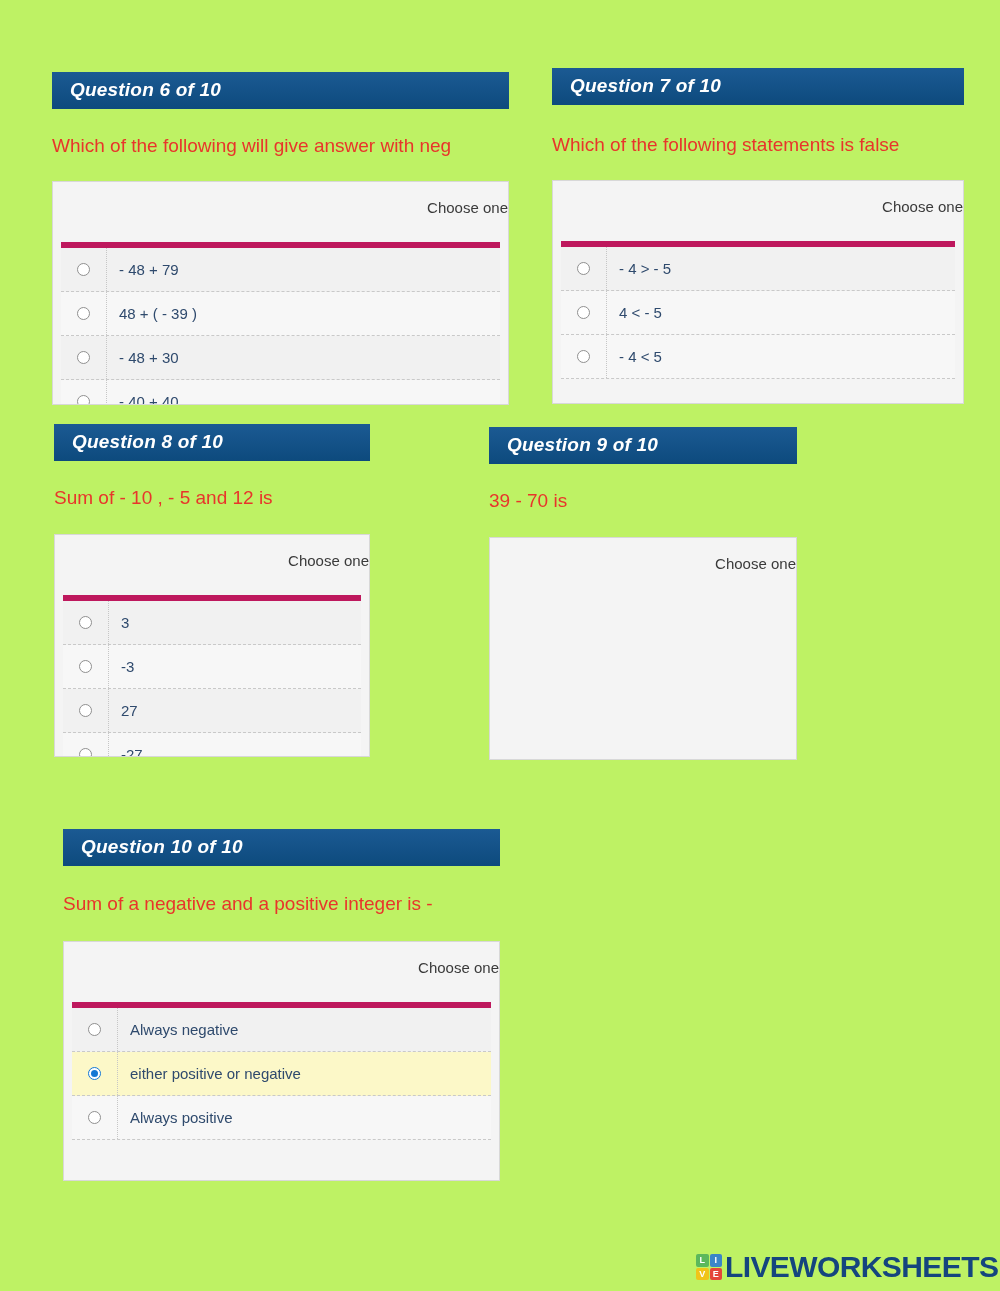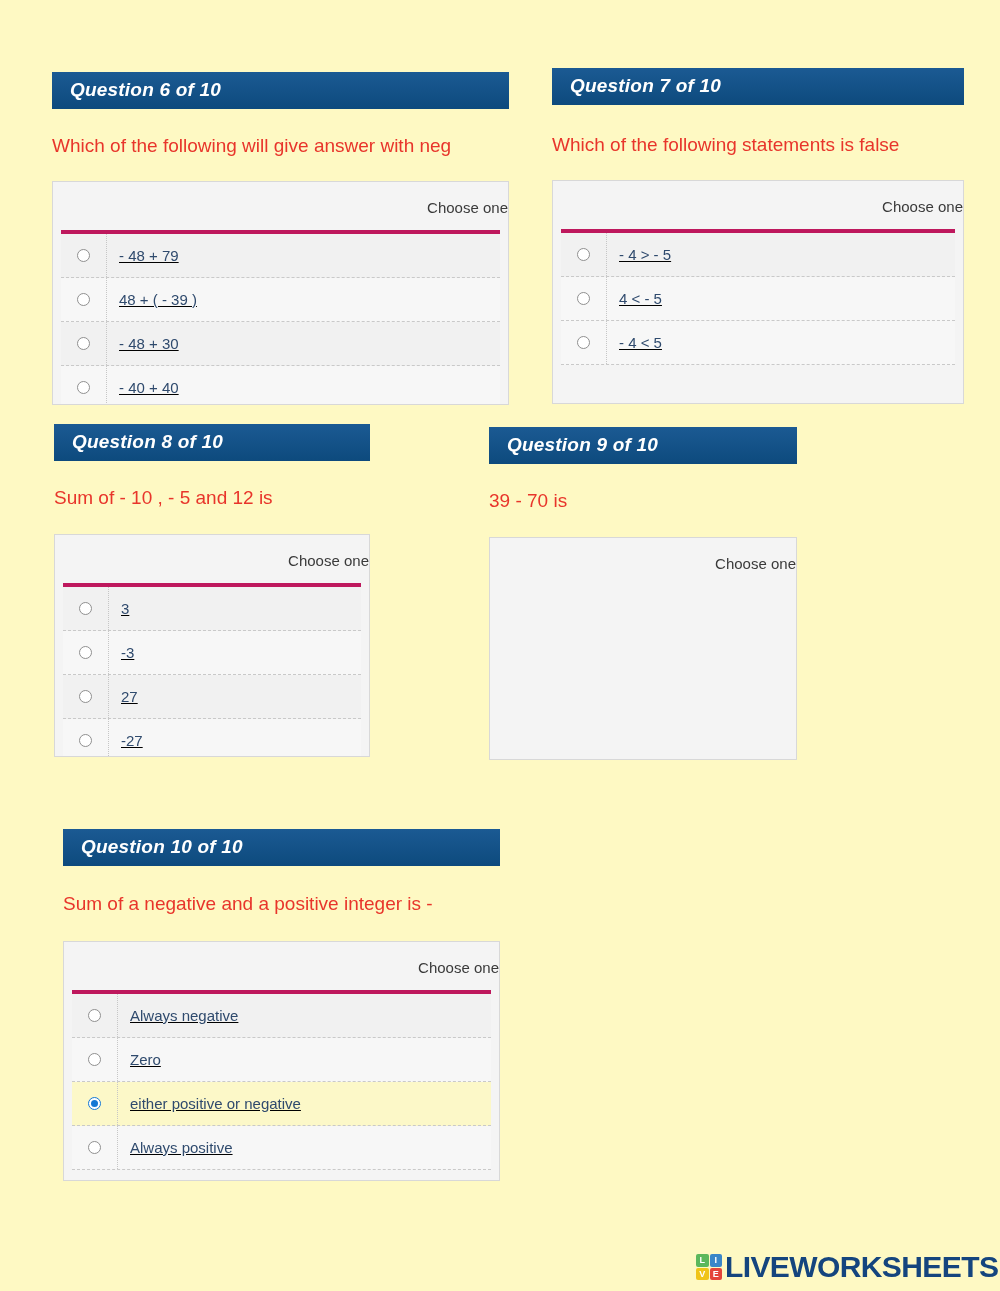--- a/index.html
+++ b/index.html
@@ -11,21 +11,21 @@
     height: 1291px;
     background: #ffffff;
     font-family: "Liberation Sans", sans-serif;
     position: relative;
     overflow: hidden;
   }
 
   .page {
     position: absolute;
     inset: 0;
-    background: #fef9c3;
+    background: #bef264;
   }
 
   
   .qblock {
     position: absolute;
   }
 
   .qheader {
     background: #0f4c81;
     background: linear-gradient(180deg, #1b5a93 0%, #0d4a7d 100%);
@@ -60,24 +60,23 @@
   }
 
   .choose-label {
     color: #3a3a3a;
     font-size: 15px;
     padding: 17px 0 14px 22px;
     white-space: nowrap;
   }
 
   .opts {
-    border-top: 4px solid #be185d;
-    margin: 0 8px 0 8px;
-    position: relative;
-    text-decoration: underline;
+    border-top: 6px solid #be185d;
+    margin: 12px 8px 0 8px;
+    position: relative;
   }
 
   .opt {
     display: flex;
     align-items: center;
     height: 44px;
     box-sizing: border-box;
     border-bottom: 1px dashed #c9c9c9;
     position: relative;
     background: #f1f1f1;
@@ -315,26 +314,20 @@
     <div class="qtext">Sum of a negative and a positive integer is -</div>
     <div class="qbox">
       <div class="choose-label">Choose one</div>
       <div class="opts">
         <div class="opt">
           <div class="opt-radio-cell">
               <span class="radio"></span>
             </div>
           <div class="opt-label">Always negative</div>
         </div>
-        <div class="opt alt">
-          <div class="opt-radio-cell">
-              <span class="radio"></span>
-            </div>
-          <div class="opt-label">Zero</div>
-        </div>
         <div class="opt selected">
           <div class="opt-radio-cell">
               <span class="radio on"></span>
             </div>
           <div class="opt-label">either positive or negative</div>
         </div>
         <div class="opt alt">
           <div class="opt-radio-cell">
               <span class="radio"></span>
             </div>

